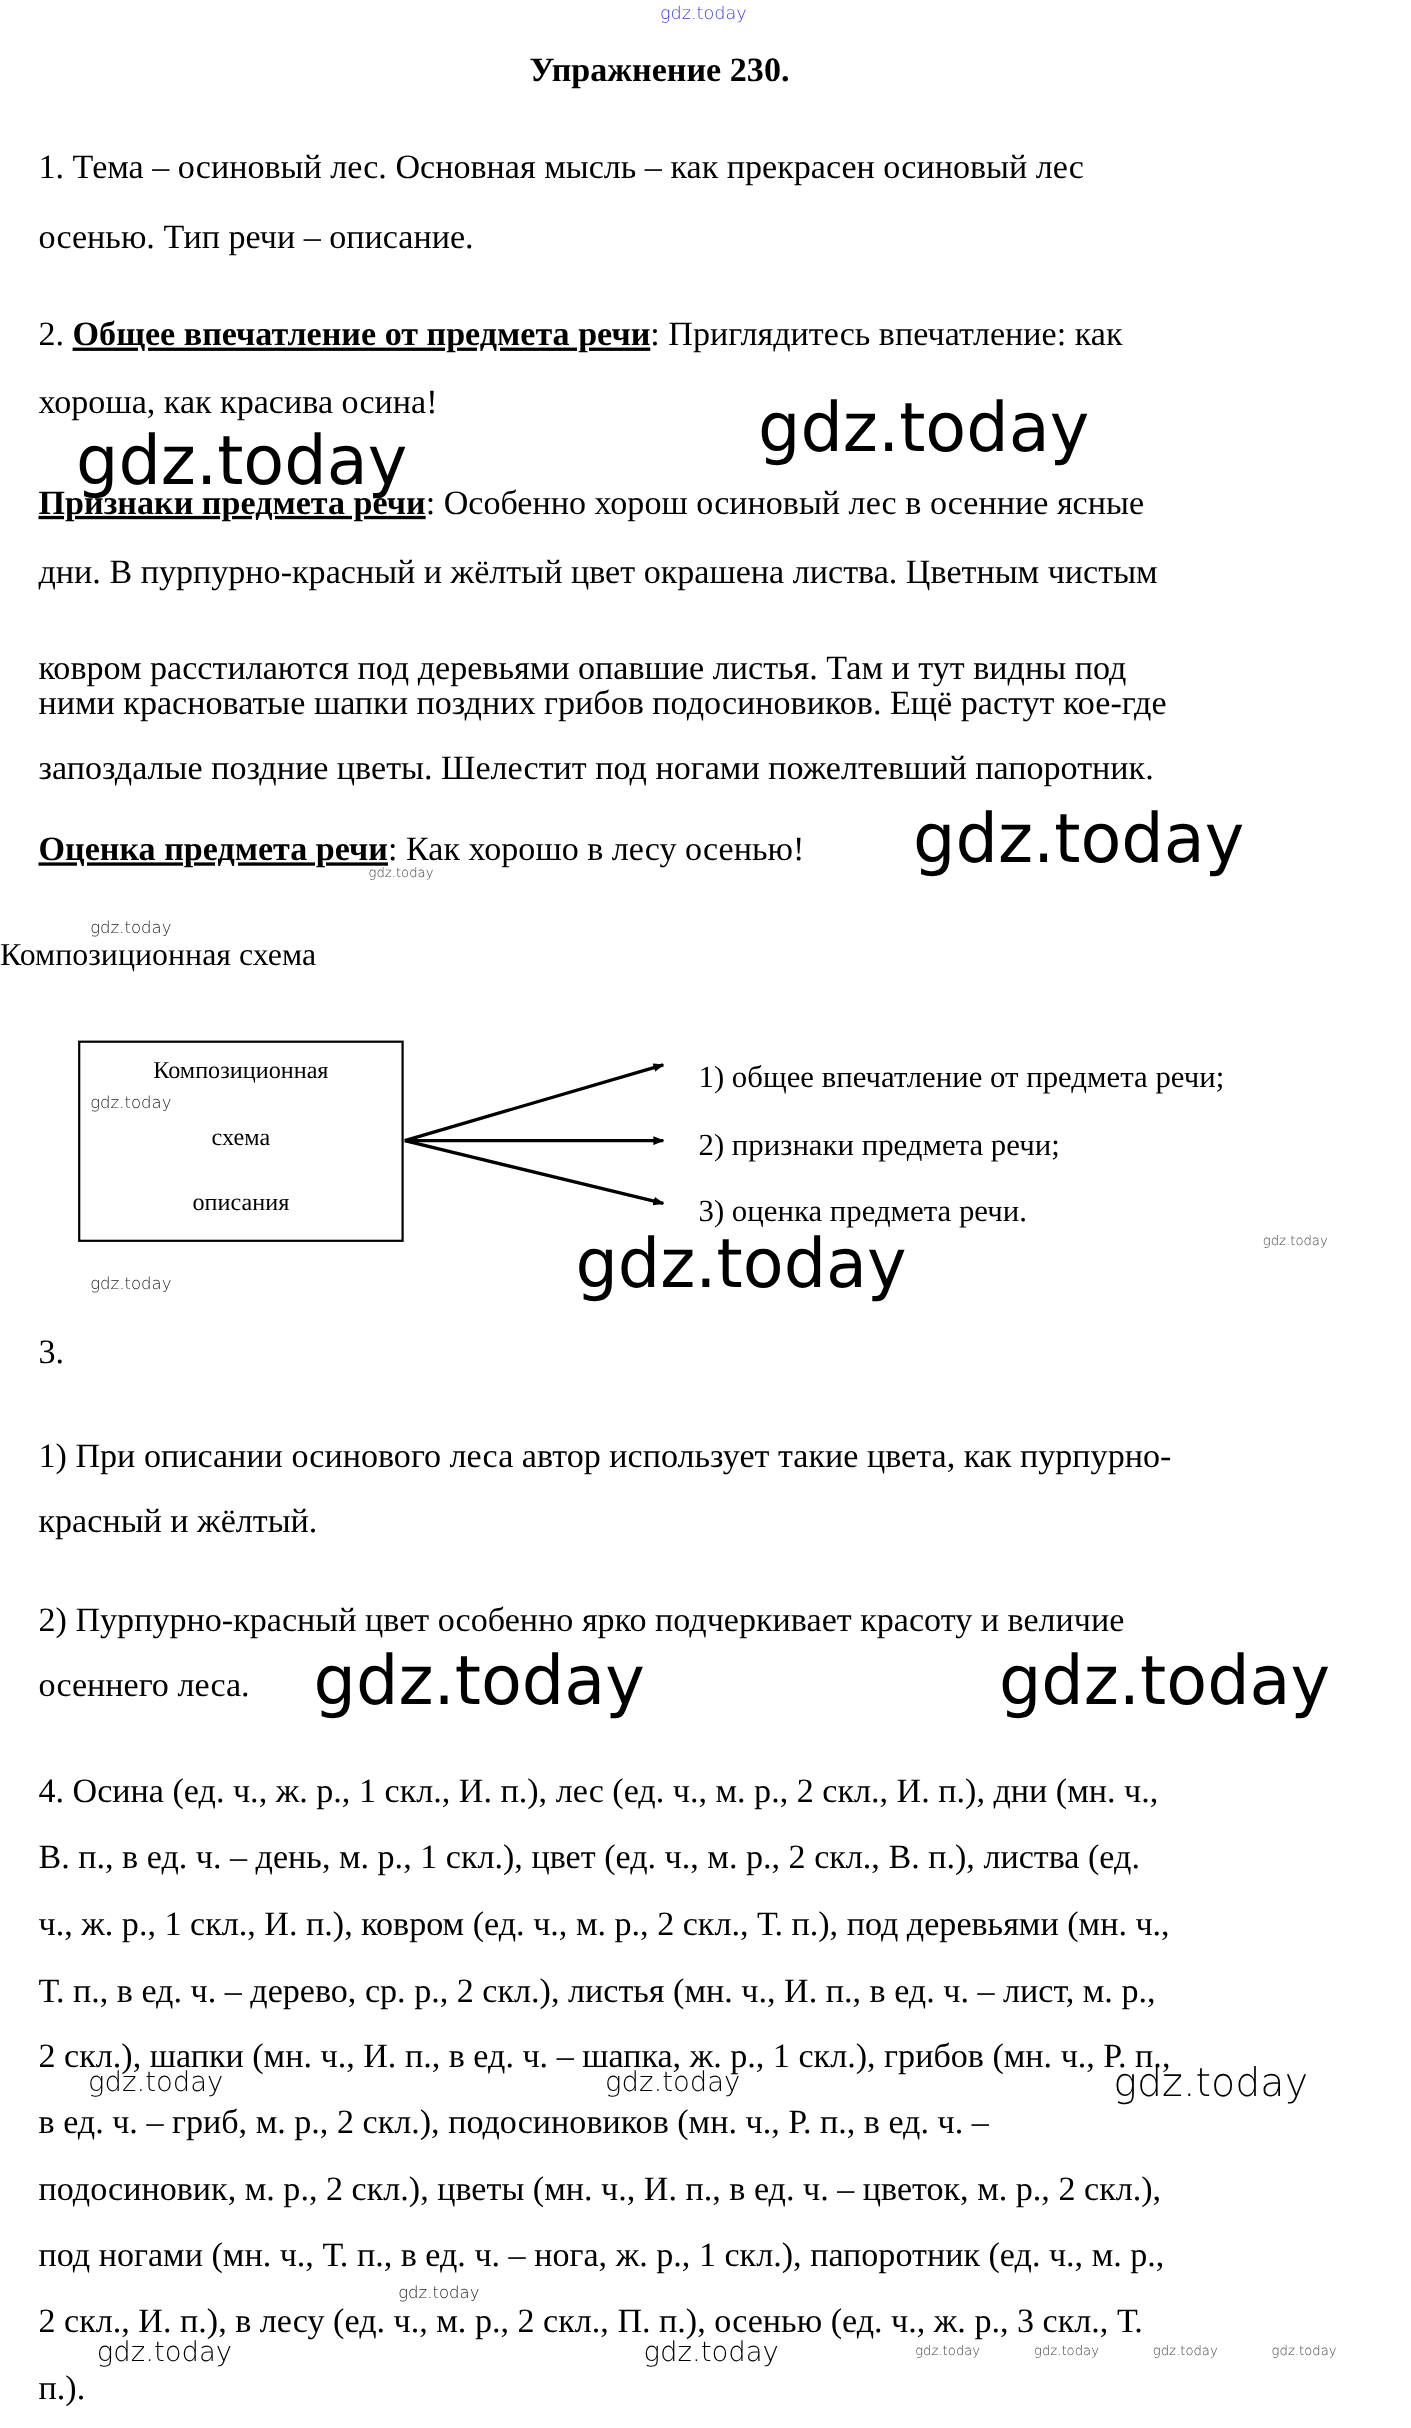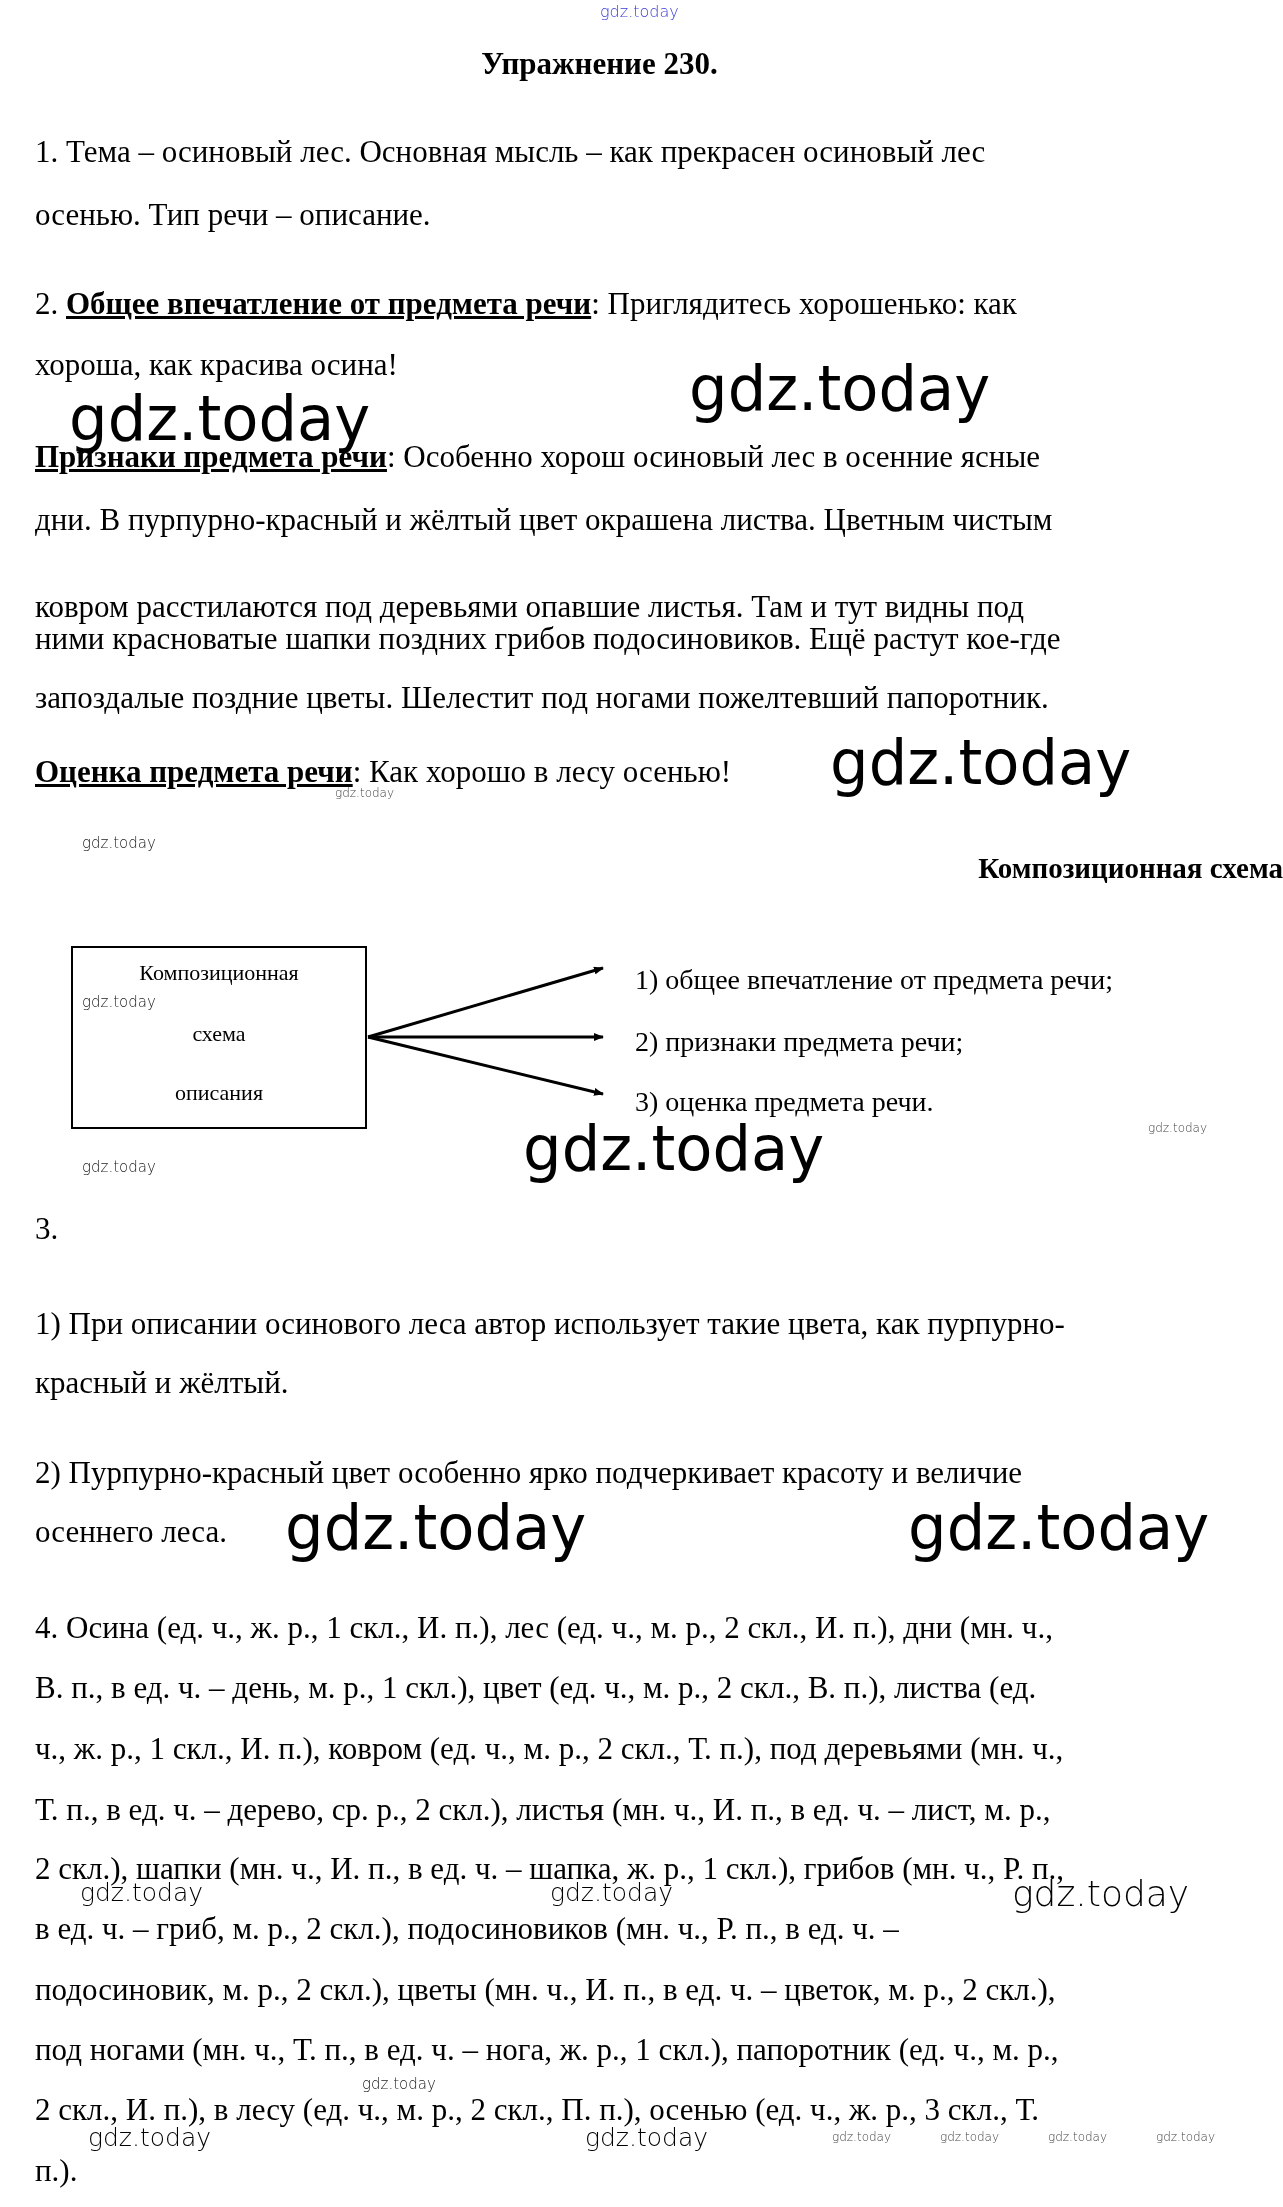--- a/index.html
+++ b/index.html
@@ -1,21 +1,21 @@
 <!DOCTYPE html>
 <html><head>
 <meta charset="utf-8">
 <style>
   html, body { margin: 0; padding: 0; background: #ffffff; }
   body { width: 1283px; height: 2207px; position: relative; overflow: hidden;
          font-family: "Liberation Serif", "DejaVu Serif", serif; color: #000; }
   .ln { position: absolute; left: 35px; white-space: nowrap; font-size: 31px; line-height: 40px; height: 40px; }
   .b { font-weight: bold; text-decoration: underline; }
   .title { position: absolute; left: 0; width: 1199px; text-align: center; font-weight: bold; font-size: 31px; line-height: 40px; top: 44px; }
-  .heading { position: absolute; left: 0; width: 1283px; text-align: right; font-weight: bold; font-size: 29px; line-height: 40px; top: 848px; }
+  .heading { position: absolute; left: 0; width: 1283px; text-align: left; font-weight: normal; font-size: 29px; line-height: 40px; top: 848px; }
   .wm { position: absolute; font-family: "DejaVu Sans", sans-serif; font-weight: 200; color: #000; white-space: nowrap; line-height: 1; letter-spacing: 0px; }
   .wm.xl { font-size: 62px; font-weight: normal; -webkit-text-stroke: 0; transform: scaleX(0.98); }
   .wm.md { font-size: 25px; }
   .wm.sm { font-size: 15px; color: #222; }
   .wm.xs { font-size: 12px; color: #444; }
   .wm.blue { font-size: 16px; color: #3a3ad8; }
   .box { position: absolute; left: 71px; top: 946px; width: 296px; height: 183px; border: 2px solid #000; box-sizing: border-box; }
   .boxtxt { position: absolute; left: 71px; width: 296px; text-align: center; font-size: 22px; line-height: 40px; white-space: nowrap; }
   .li { position: absolute; left: 612px; white-space: nowrap; font-size: 28px; line-height: 40px; margin-left: 23px; }
   svg.arrows { position: absolute; left: 0; top: 0; }
@@ -24,21 +24,21 @@
 <body>
 
 <div class="wm blue" style="left:600px; top:4px;">gdz.today</div>
 
 <div class="title">Упражнение 230.</div>
 
 <div class="ln" style="top:132px;">1. Тема – осиновый лес. Основная мысль – как прекрасен осиновый лес</div>
 <div class="ln" style="top:195px;">осенью. Тип речи – описание.</div>
 
 <div class="ln" style="top:284px;">
-  <span>2. </span><span class="b">Общее впечатление от предмета речи</span><span>: Приглядитесь хорошенько: как</span>
+  <span>2. </span><span class="b">Общее впечатление от предмета речи</span><span>: Приглядитесь впечатление: как</span>
 </div>
 <div class="ln" style="top:345px;">хороша, как красива осина!</div>
 
 <div class="wm xl" style="left:66px; top:388px;">gdz.today</div>
 <div class="wm xl" style="left:686px; top:358px;">gdz.today</div>
 
 <div class="ln" style="top:437px;">
   <span class="b">Признаки предмета речи</span><span>: Особенно хорош осиновый лес в осенние ясные</span>
 </div>
 <div class="ln" style="top:500px;">дни. В пурпурно-красный и жёлтый цвет окрашена листва. Цветным чистым</div>

